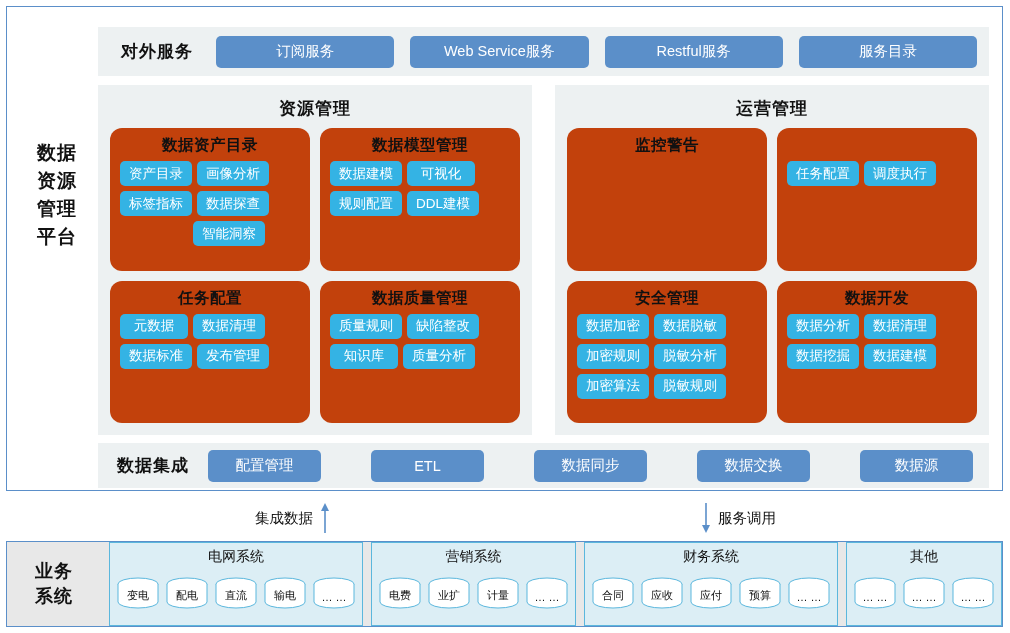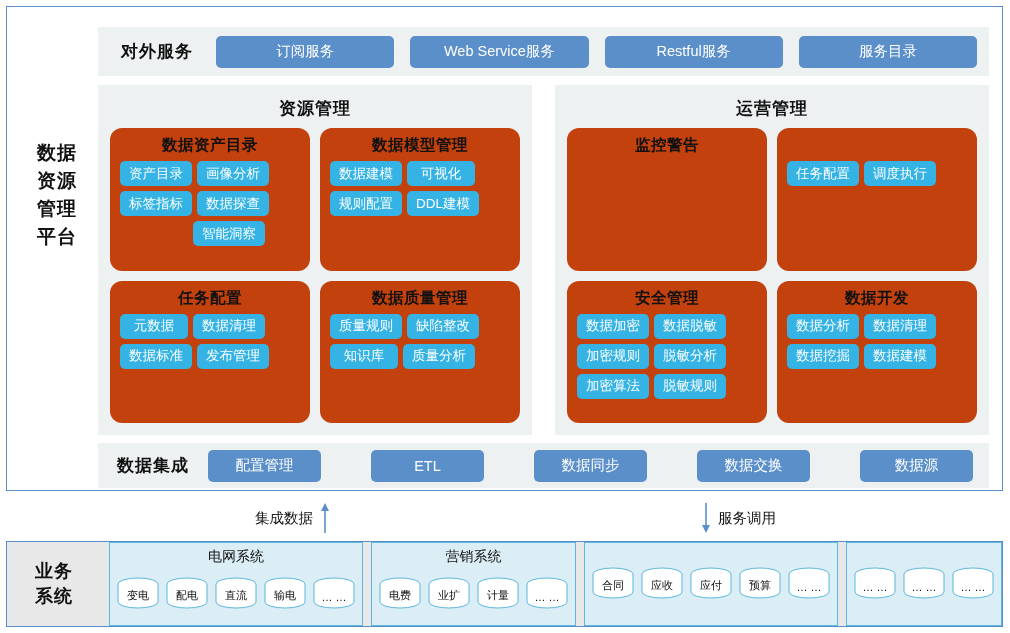--- a/index.html
+++ b/index.html
@@ -342,20 +342,21 @@
           <svg width="44" height="34" viewBox="0 0 44 34">
               <ellipse cx="22" cy="8" rx="20" ry="6" fill="#fff" stroke="#5BB7DD"></ellipse>
               <path d="M2 8 V26 a20 6 0 0 0 40 0 V8" fill="#fff" stroke="#5BB7DD"></path>
             </svg>
           <div class="cyl-text">… …</div>
         </div>
       </div>
     </div>
 
     <div class="biz-group" style="flex:5;">
+      <div class="biz-group-title">财务系统</div>
       <div class="cyls">
         <div class="cyl">
           <svg width="44" height="34" viewBox="0 0 44 34">
               <ellipse cx="22" cy="8" rx="20" ry="6" fill="#fff" stroke="#5BB7DD"></ellipse>
               <path d="M2 8 V26 a20 6 0 0 0 40 0 V8" fill="#fff" stroke="#5BB7DD"></path>
             </svg>
           <div class="cyl-text">合同</div>
         </div>
         <div class="cyl">
           <svg width="44" height="34" viewBox="0 0 44 34">
@@ -382,20 +383,21 @@
           <svg width="44" height="34" viewBox="0 0 44 34">
               <ellipse cx="22" cy="8" rx="20" ry="6" fill="#fff" stroke="#5BB7DD"></ellipse>
               <path d="M2 8 V26 a20 6 0 0 0 40 0 V8" fill="#fff" stroke="#5BB7DD"></path>
             </svg>
           <div class="cyl-text">… …</div>
         </div>
       </div>
     </div>
 
     <div class="biz-group" style="flex:3;">
+      <div class="biz-group-title">其他</div>
       <div class="cyls">
         <div class="cyl">
           <svg width="44" height="34" viewBox="0 0 44 34">
               <ellipse cx="22" cy="8" rx="20" ry="6" fill="#fff" stroke="#5BB7DD"></ellipse>
               <path d="M2 8 V26 a20 6 0 0 0 40 0 V8" fill="#fff" stroke="#5BB7DD"></path>
             </svg>
           <div class="cyl-text">… …</div>
         </div>
         <div class="cyl">
           <svg width="44" height="34" viewBox="0 0 44 34">

